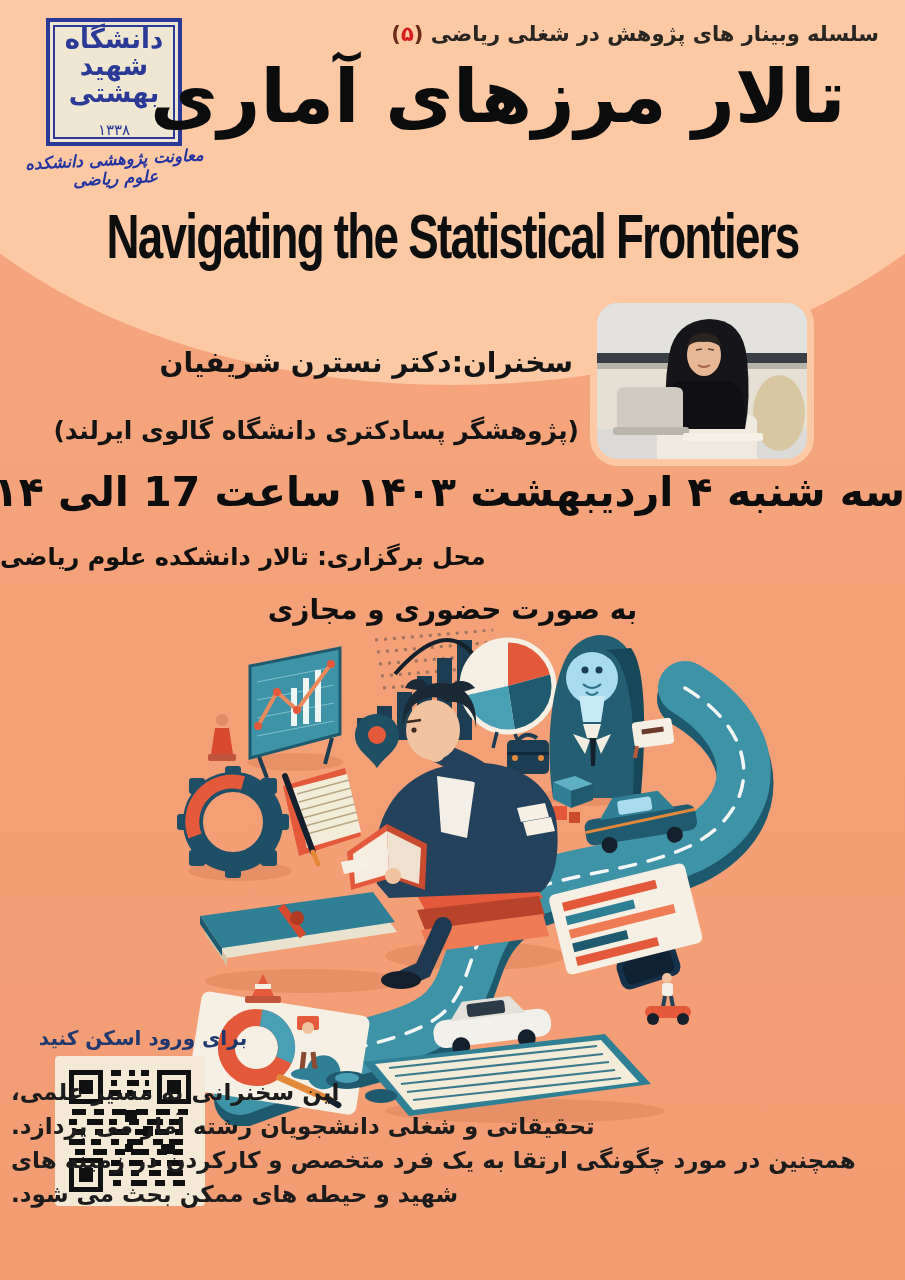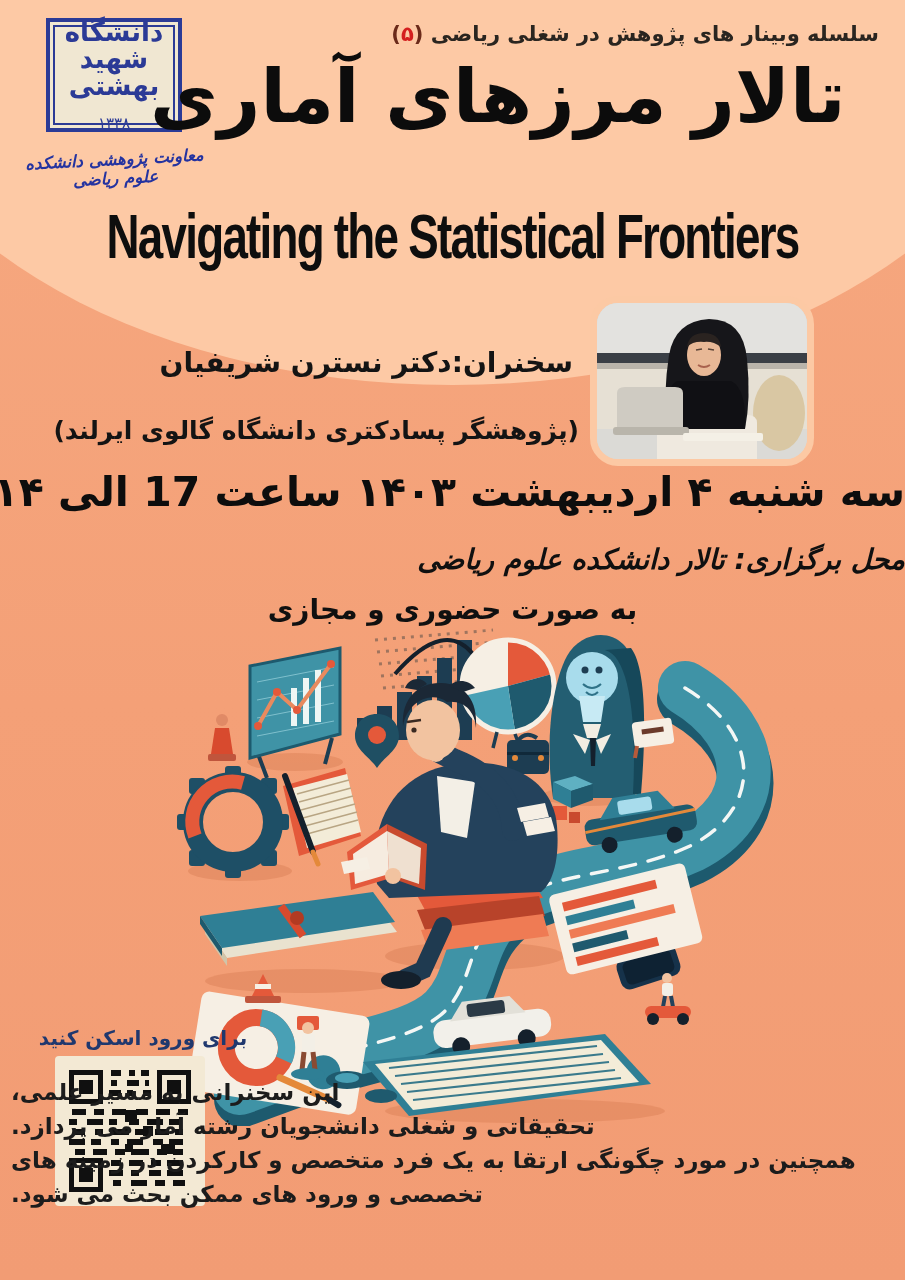--- a/index.html
+++ b/index.html
@@ -7,21 +7,21 @@
     position:relative;width:905px;height:1280px;overflow:hidden;
     background:linear-gradient(180deg,#f6a981 0%,#f4a077 55%,#f29c74 100%);
     font-family:"DejaVu Sans","Liberation Sans",sans-serif;
   }
   .top-blob{
     position:absolute;left:-15%;top:-345px;width:130%;height:730px;
     background:#fdc9a5;border-radius:50%;
   }
   
   .logo-box{
-    position:absolute;left:46px;top:18px;width:136px;height:114px;
+    position:absolute;left:46px;top:18px;width:136px;height:128px;
     background:#f0e7d2;border:4px solid #2b3a96;box-sizing:border-box;
     box-shadow:inset 0 0 0 3px #f0e7d2, inset 0 0 0 5px #2b3a96;
     display:flex;flex-direction:column;align-items:center;justify-content:center;
     color:#2b3a96;
   }
   .logo-word{font-weight:bold;font-size:26px;line-height:27px;transform:scaleY(1.05);}
   .logo-year{font-size:15px;font-weight:normal;margin-top:14px;letter-spacing:2px;}
   .logo-script{
     position:absolute;left:6px;top:150px;width:218px;text-align:center;
     color:#2433a0;font-size:16.5px;font-weight:bold;font-style:italic;
@@ -54,22 +54,22 @@
   }
   .affiliation-line{
     position:absolute;right:326px;top:416px;direction:rtl;white-space:nowrap;
     font-size:25px;font-weight:bold;color:#141414;
   }
   .datetime-line{
     position:absolute;left:0;top:468px;width:100%;text-align:center;direction:rtl;
     font-size:41px;font-weight:bold;color:#0d0d0d;white-space:nowrap;
   }
   .venue-line{
-    position:absolute;left:0;top:543px;width:100%;text-align:right;direction:rtl;
-    font-size:28px;font-weight:bold;color:#101010;font-style:italic;
+    position:absolute;left:0;top:543px;width:100%;text-align:left;direction:rtl;
+    font-size:24px;font-weight:bold;color:#101010;
   }
   .mode-line{
     position:absolute;left:0;top:593px;width:100%;text-align:center;direction:rtl;
     font-size:28px;font-weight:bold;color:#101010;
   }
   
   .illustration{position:absolute;left:45px;top:626px;width:730px;height:500px;}
   
   .qr-label{
     position:absolute;left:36px;top:1026px;width:214px;text-align:center;direction:rtl;
@@ -448,16 +448,16 @@
         <rect x="92" y="74" width="14" height="10"></rect>
           <rect x="56" y="74" width="8" height="8"></rect>
       </g>
     </svg>
   </div>
 
   <div class="description">
     <div class="line1">این سخنرانی به مسیر علمی،</div>
     <div class="line2">تحقیقاتی و شغلی دانشجویان رشته آمار می پردازد.</div>
     <div class="line3">همچنین در مورد چگونگی ارتقا به یک فرد متخصص و کارکردن در زمینه های</div>
-    <div class="line4">تخصصی و ورود های ممکن بحث می شود.</div>
+    <div class="line4">شهید و حیطه های ممکن بحث می شود.</div>
   </div>
 
 </div>
 
 </body></html>

